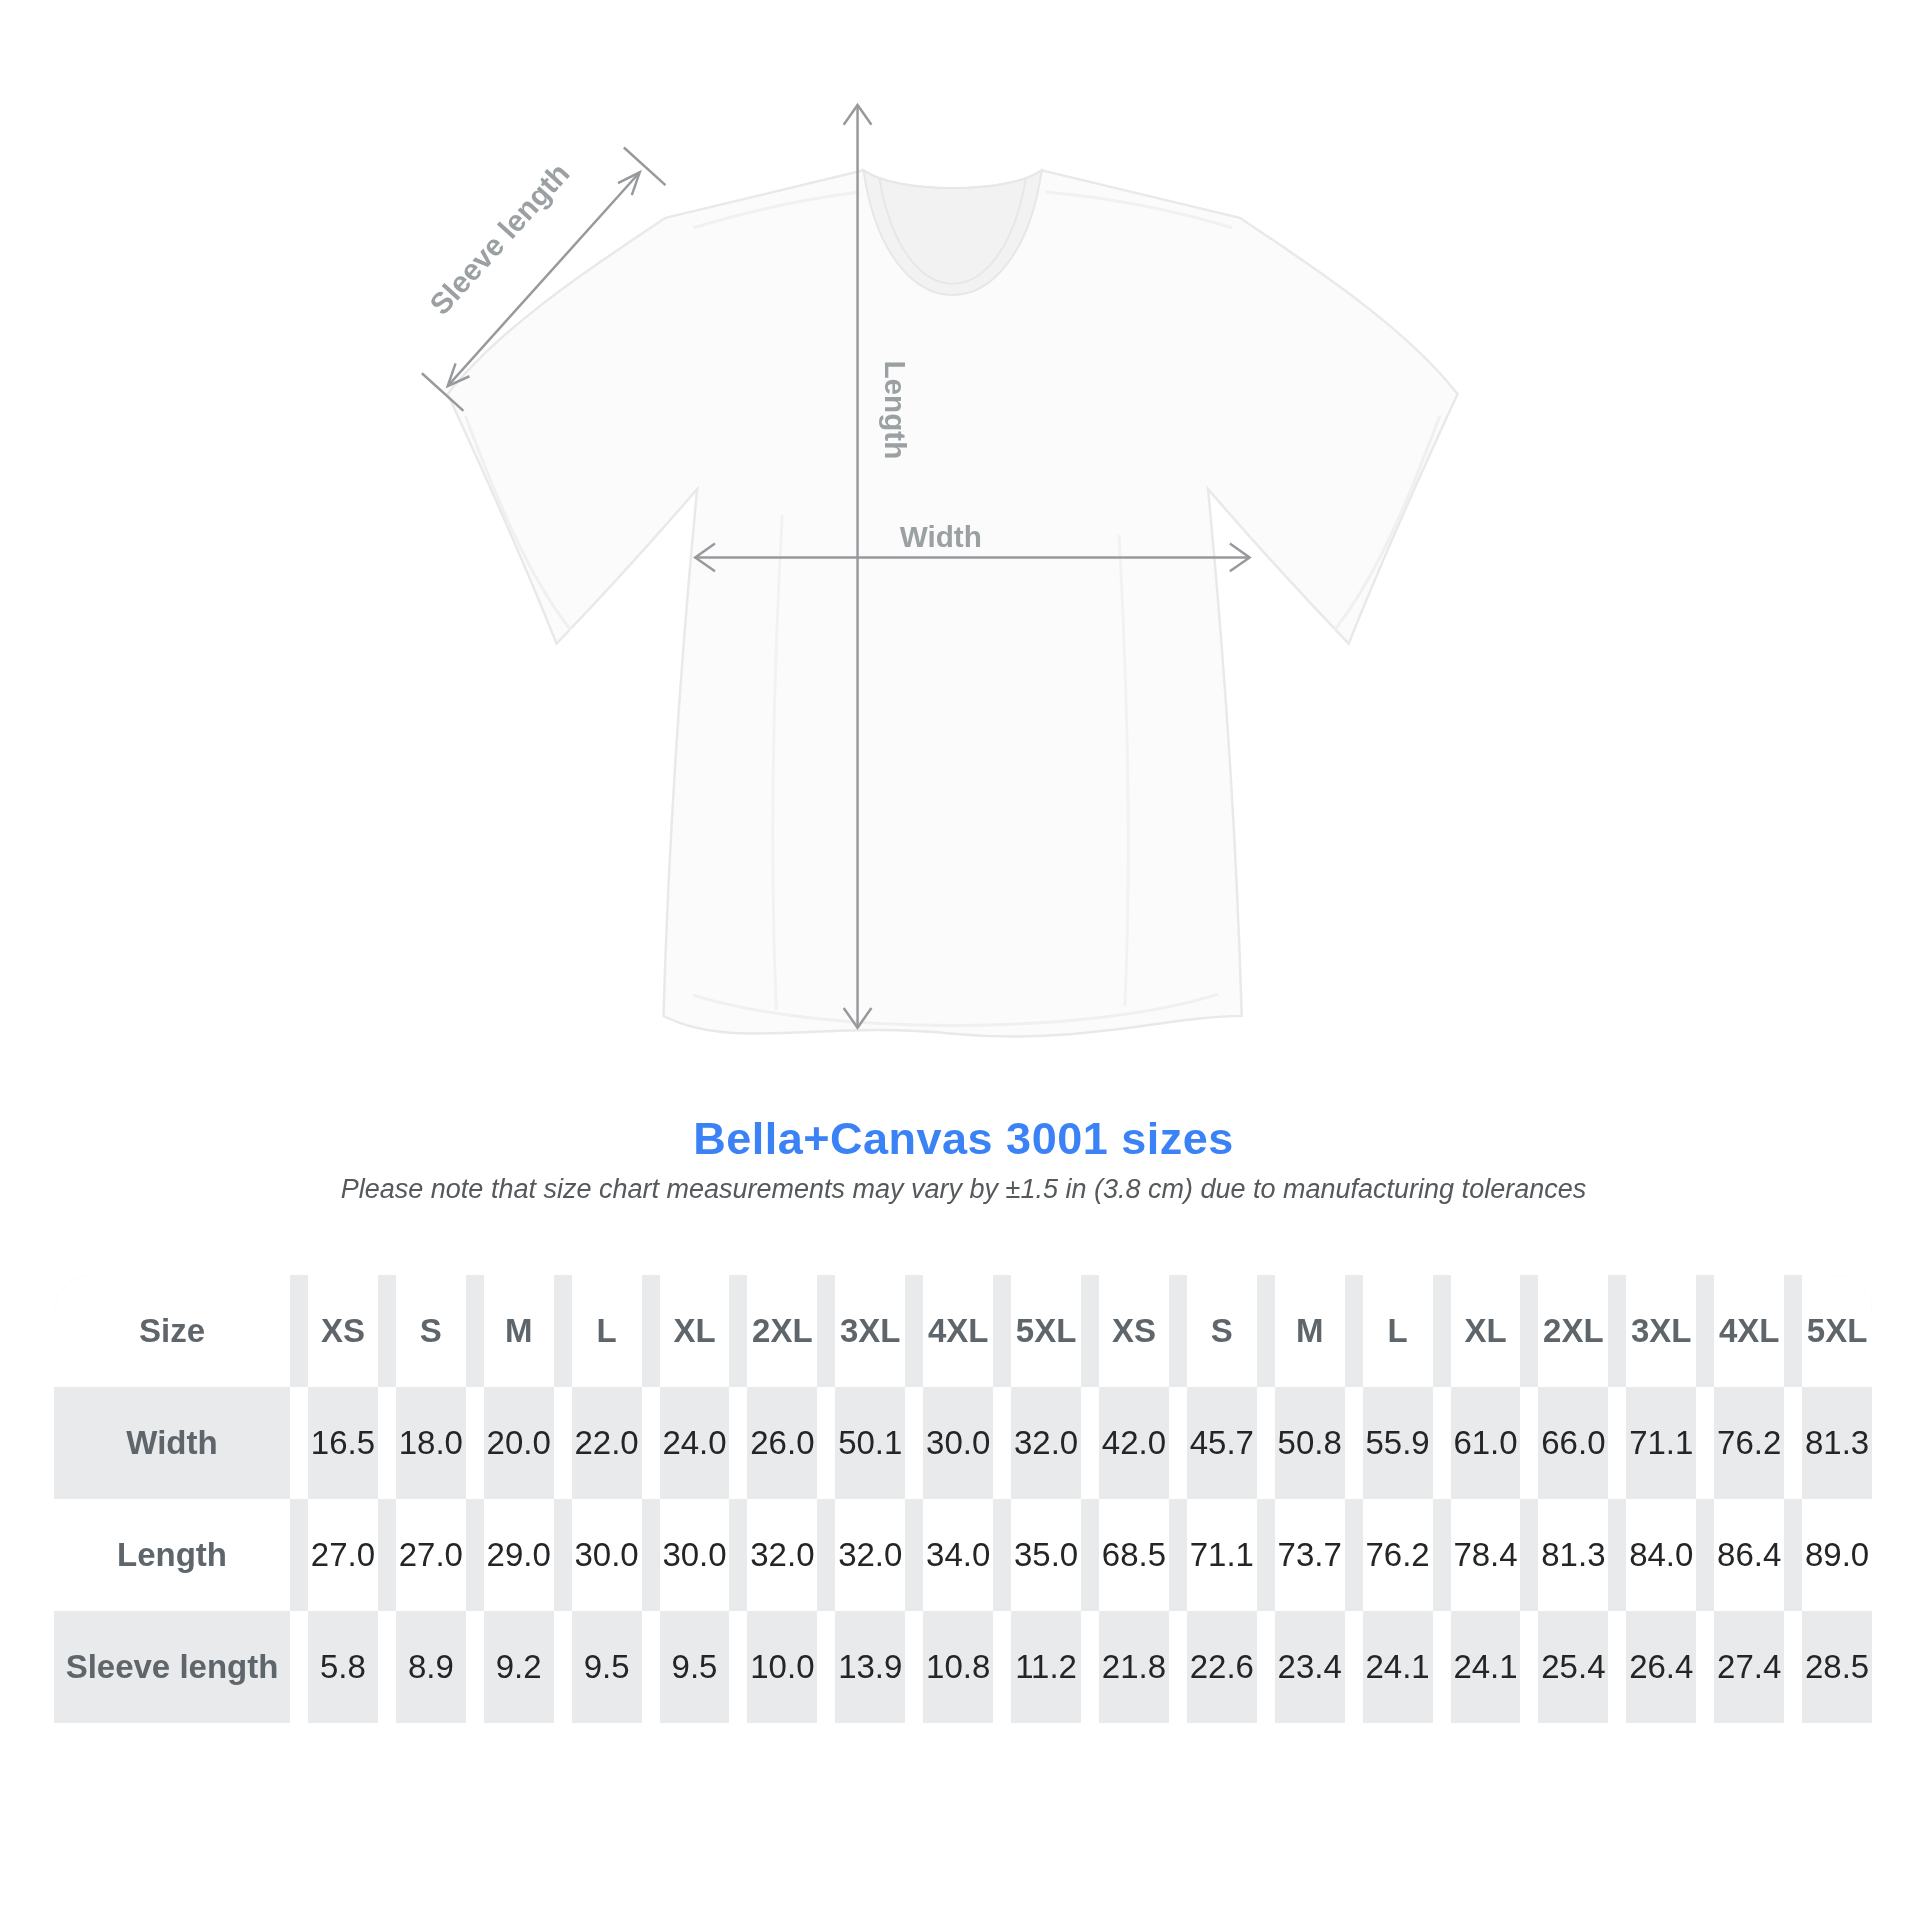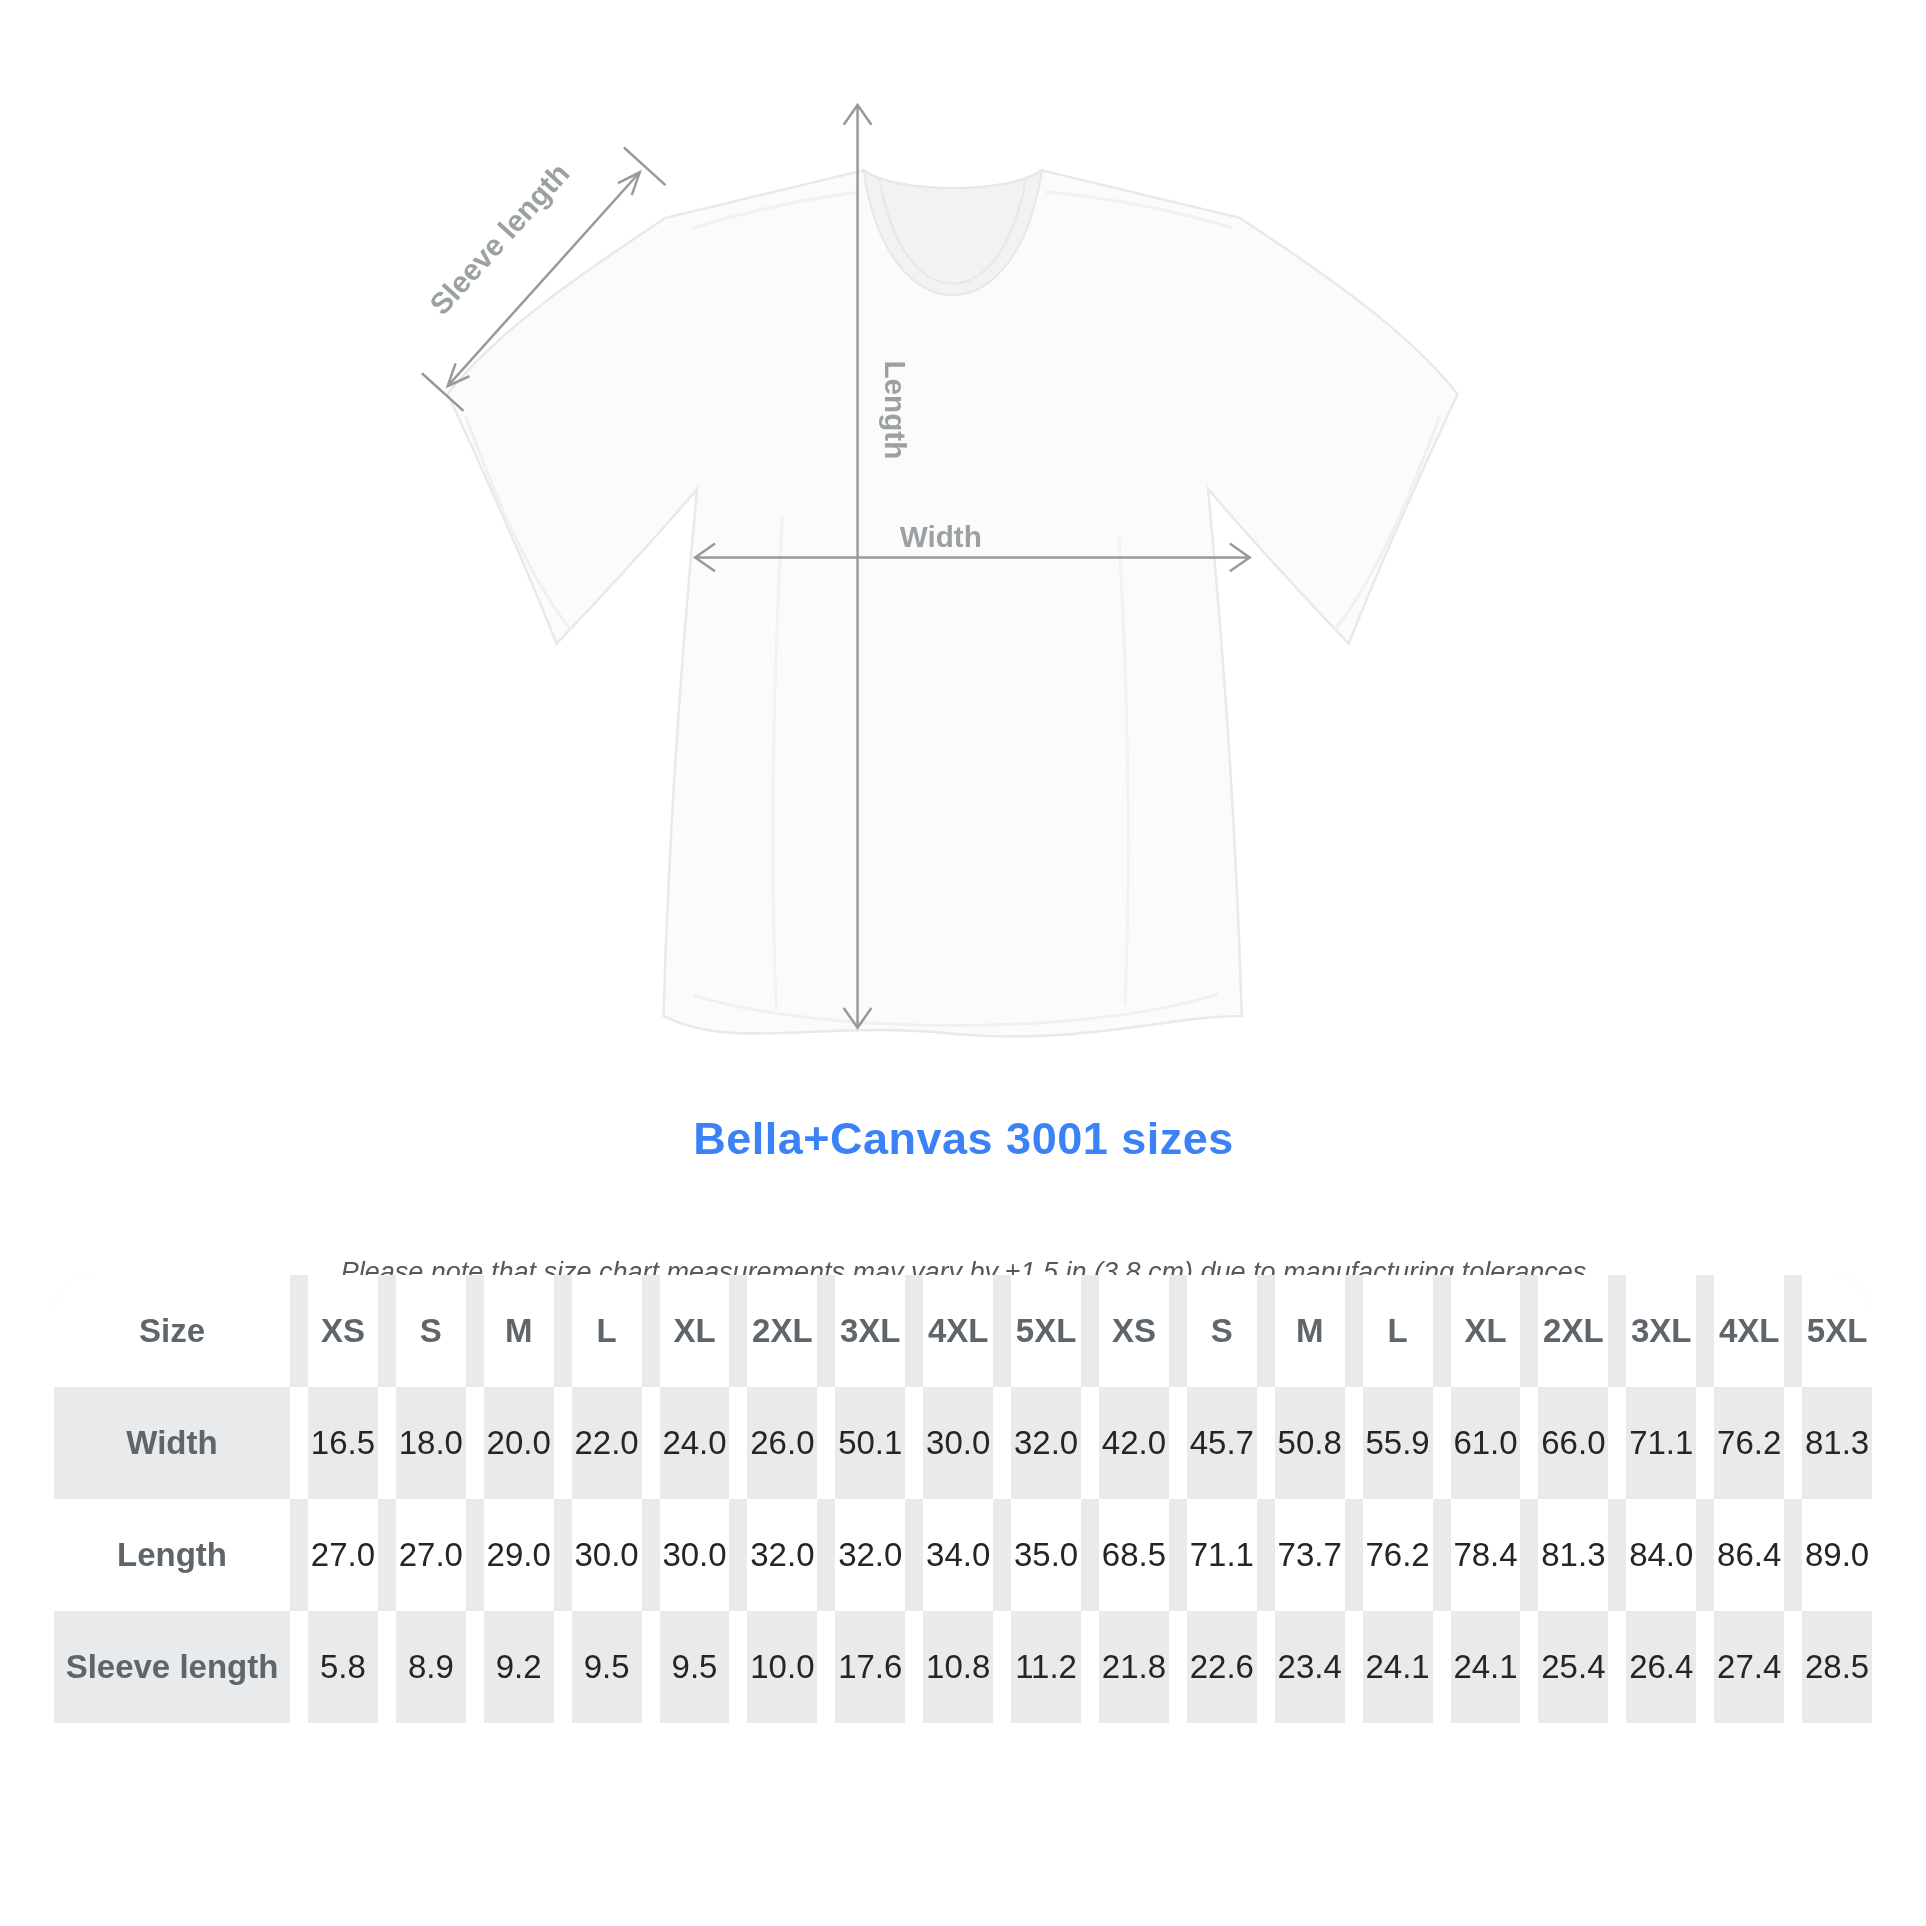--- a/index.html
+++ b/index.html
@@ -15,21 +15,21 @@
   .diagram-wrap svg{display:block;}
   .anno-line{stroke:#97999c;stroke-width:2.5;fill:none;}
   .anno-label{fill:#9ba0a3;font-weight:bold;font-size:30px;}
   
   .page-title{
     position:absolute;top:1113px;left:0;width:100%;
     text-align:center;font-size:45px;font-weight:bold;color:#3b82f6;
     letter-spacing:0.5px;
   }
   .page-subtitle{
-    position:absolute;top:1257px;left:0;width:100%;
+    position:absolute;top:1174px;left:0;width:100%;
     text-align:center;font-size:27px;font-style:italic;color:#56595b;
   }
   
   .size-table{
     position:absolute;left:54px;top:1275px;width:1818px;height:590px;
     border-radius:38px;overflow:hidden;background:#ffffff;
   }
   .t-row{display:grid;grid-template-columns:236px repeat(18,1fr);column-gap:18px;}
   .t-row .cell{display:flex;align-items:center;justify-content:center;}
   .group-header{height:143px;display:flex;background:#e9eaeb;}
@@ -180,21 +180,21 @@
         <div class="cell value-text">89.0</div>
       </div>
     <div class="t-row row-gray">
       <div class="cell header-text">Sleeve length</div>
     <div class="cell value-text">5.8</div>
         <div class="cell value-text">8.9</div>
         <div class="cell value-text">9.2</div>
         <div class="cell value-text">9.5</div>
         <div class="cell value-text">9.5</div>
         <div class="cell value-text">10.0</div>
-        <div class="cell value-text">17.6</div>
+        <div class="cell value-text">13.9</div>
         <div class="cell value-text">10.8</div>
         <div class="cell value-text">11.2</div>
         <div class="cell value-text">21.8</div>
         <div class="cell value-text">22.6</div>
         <div class="cell value-text">23.4</div>
         <div class="cell value-text">24.1</div>
         <div class="cell value-text">24.1</div>
         <div class="cell value-text">25.4</div>
         <div class="cell value-text">26.4</div>
         <div class="cell value-text">27.4</div>

